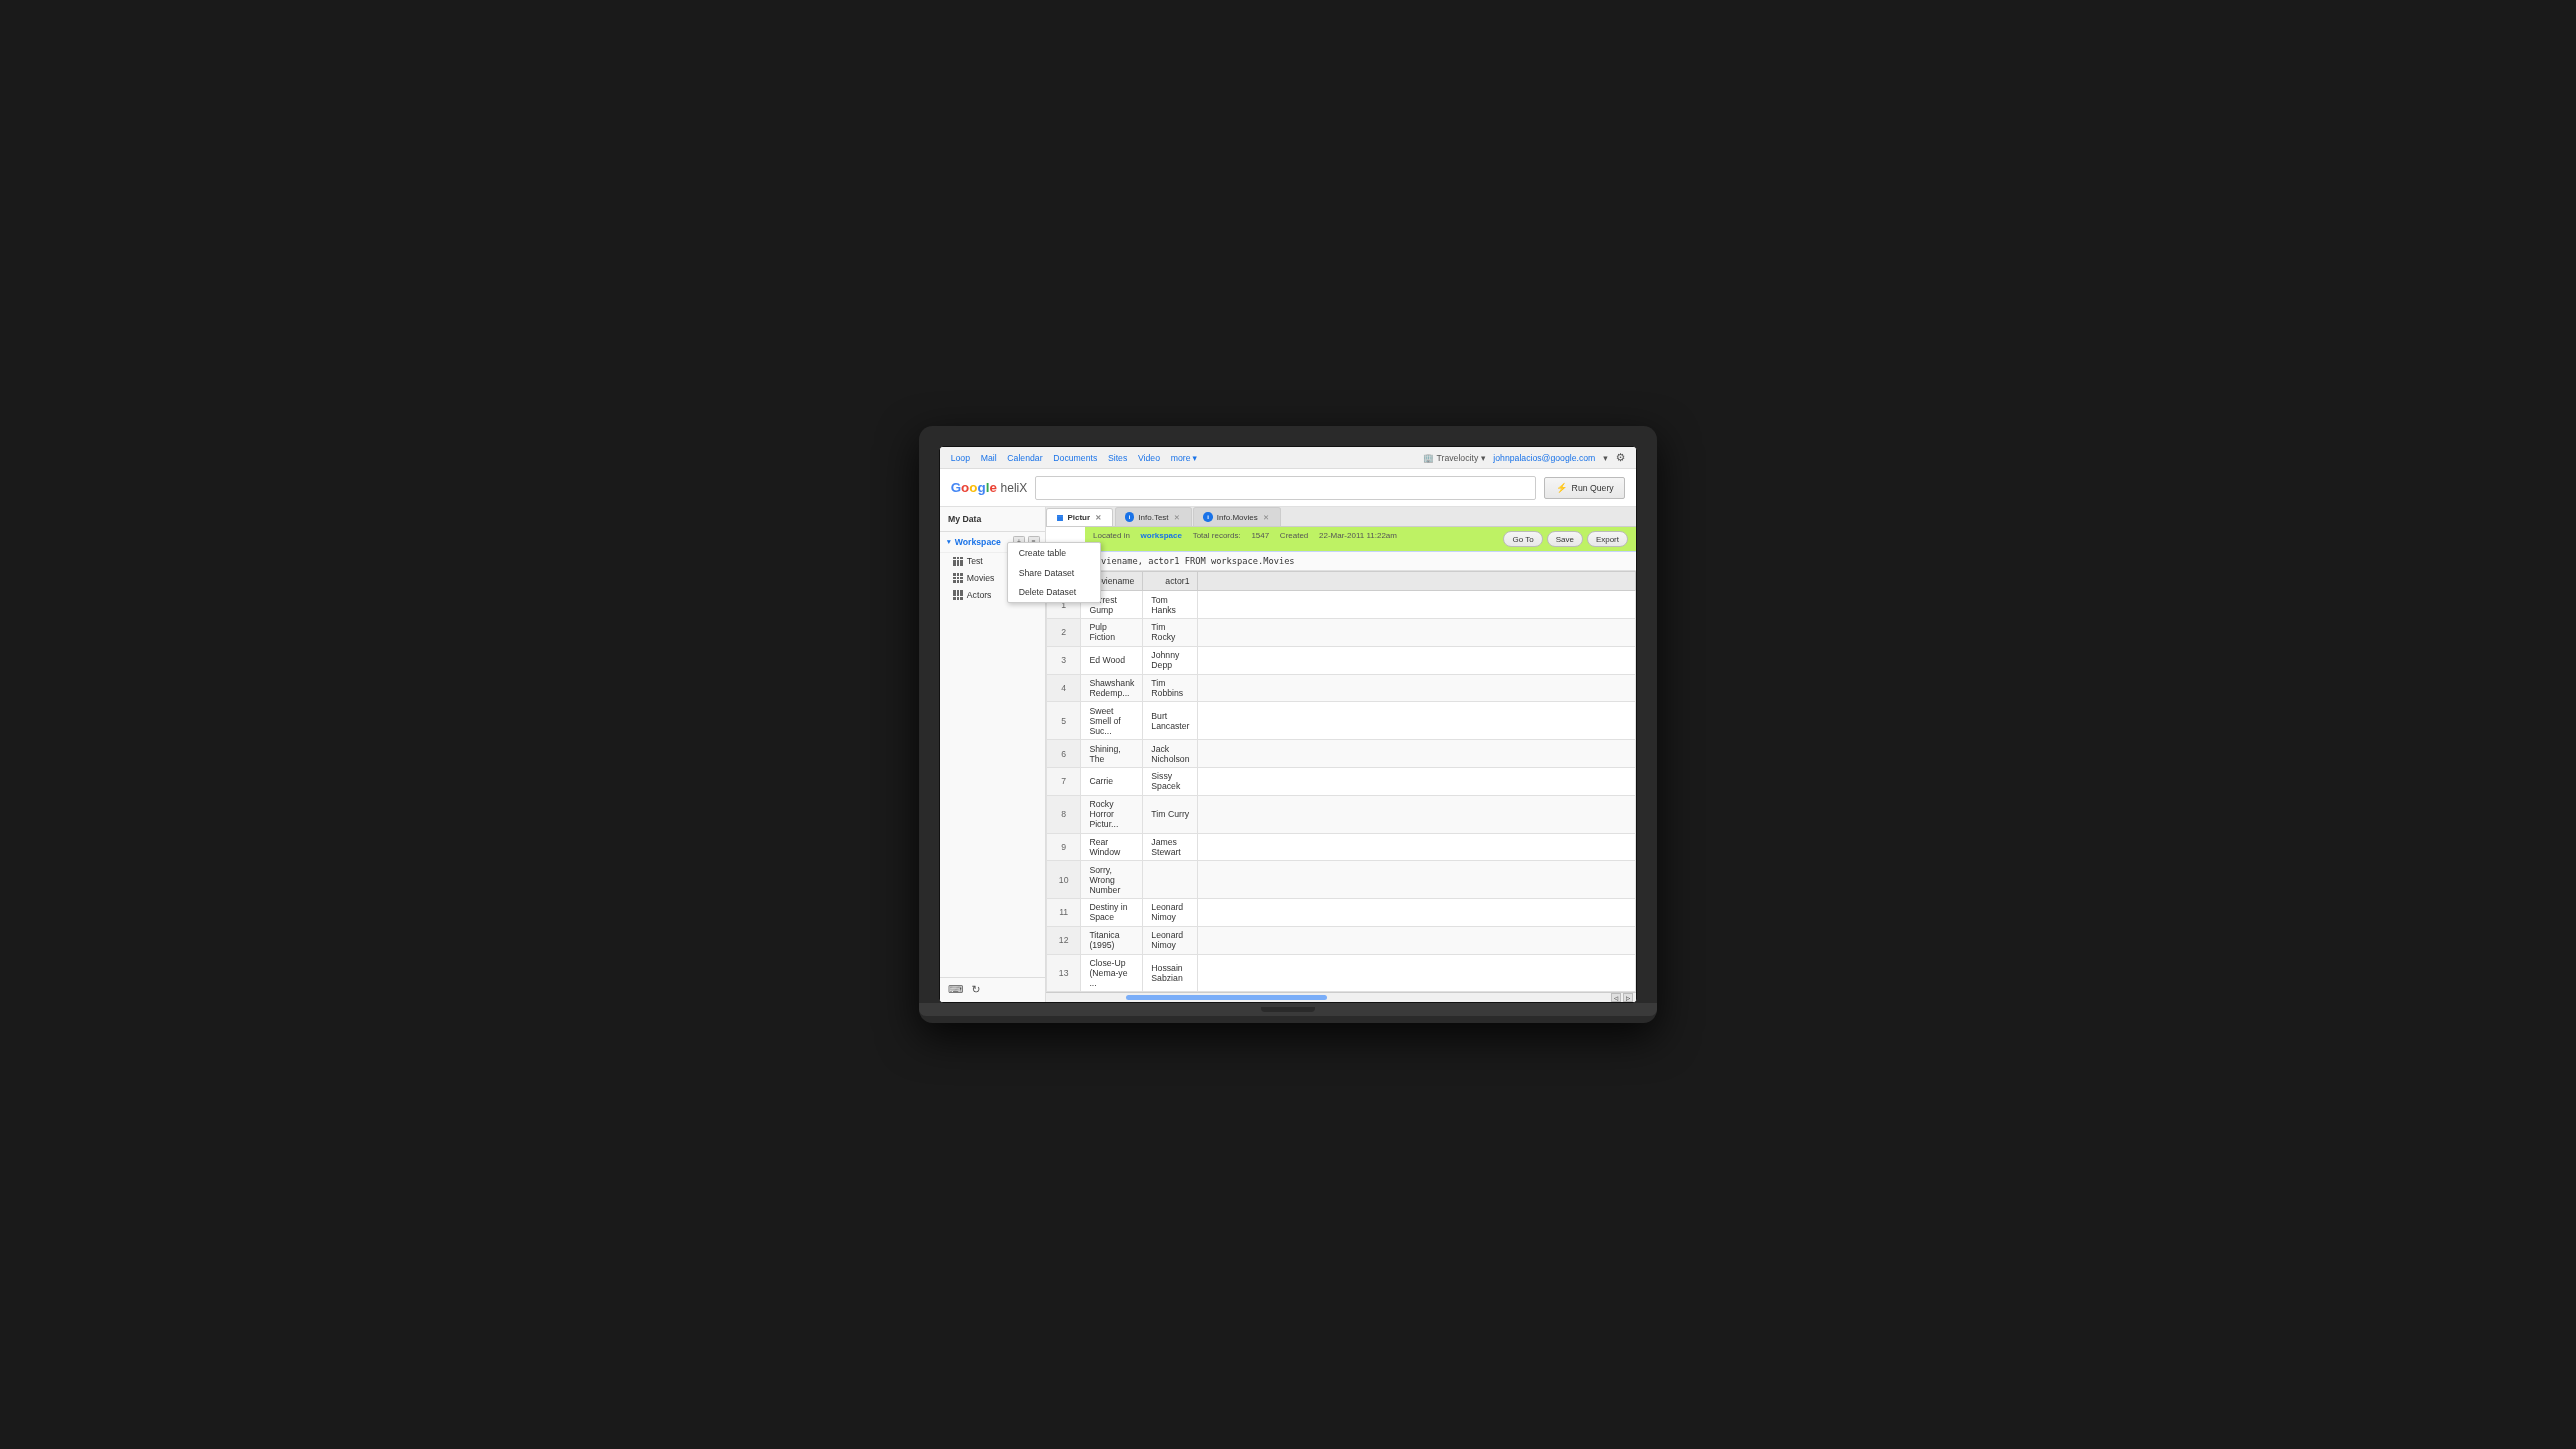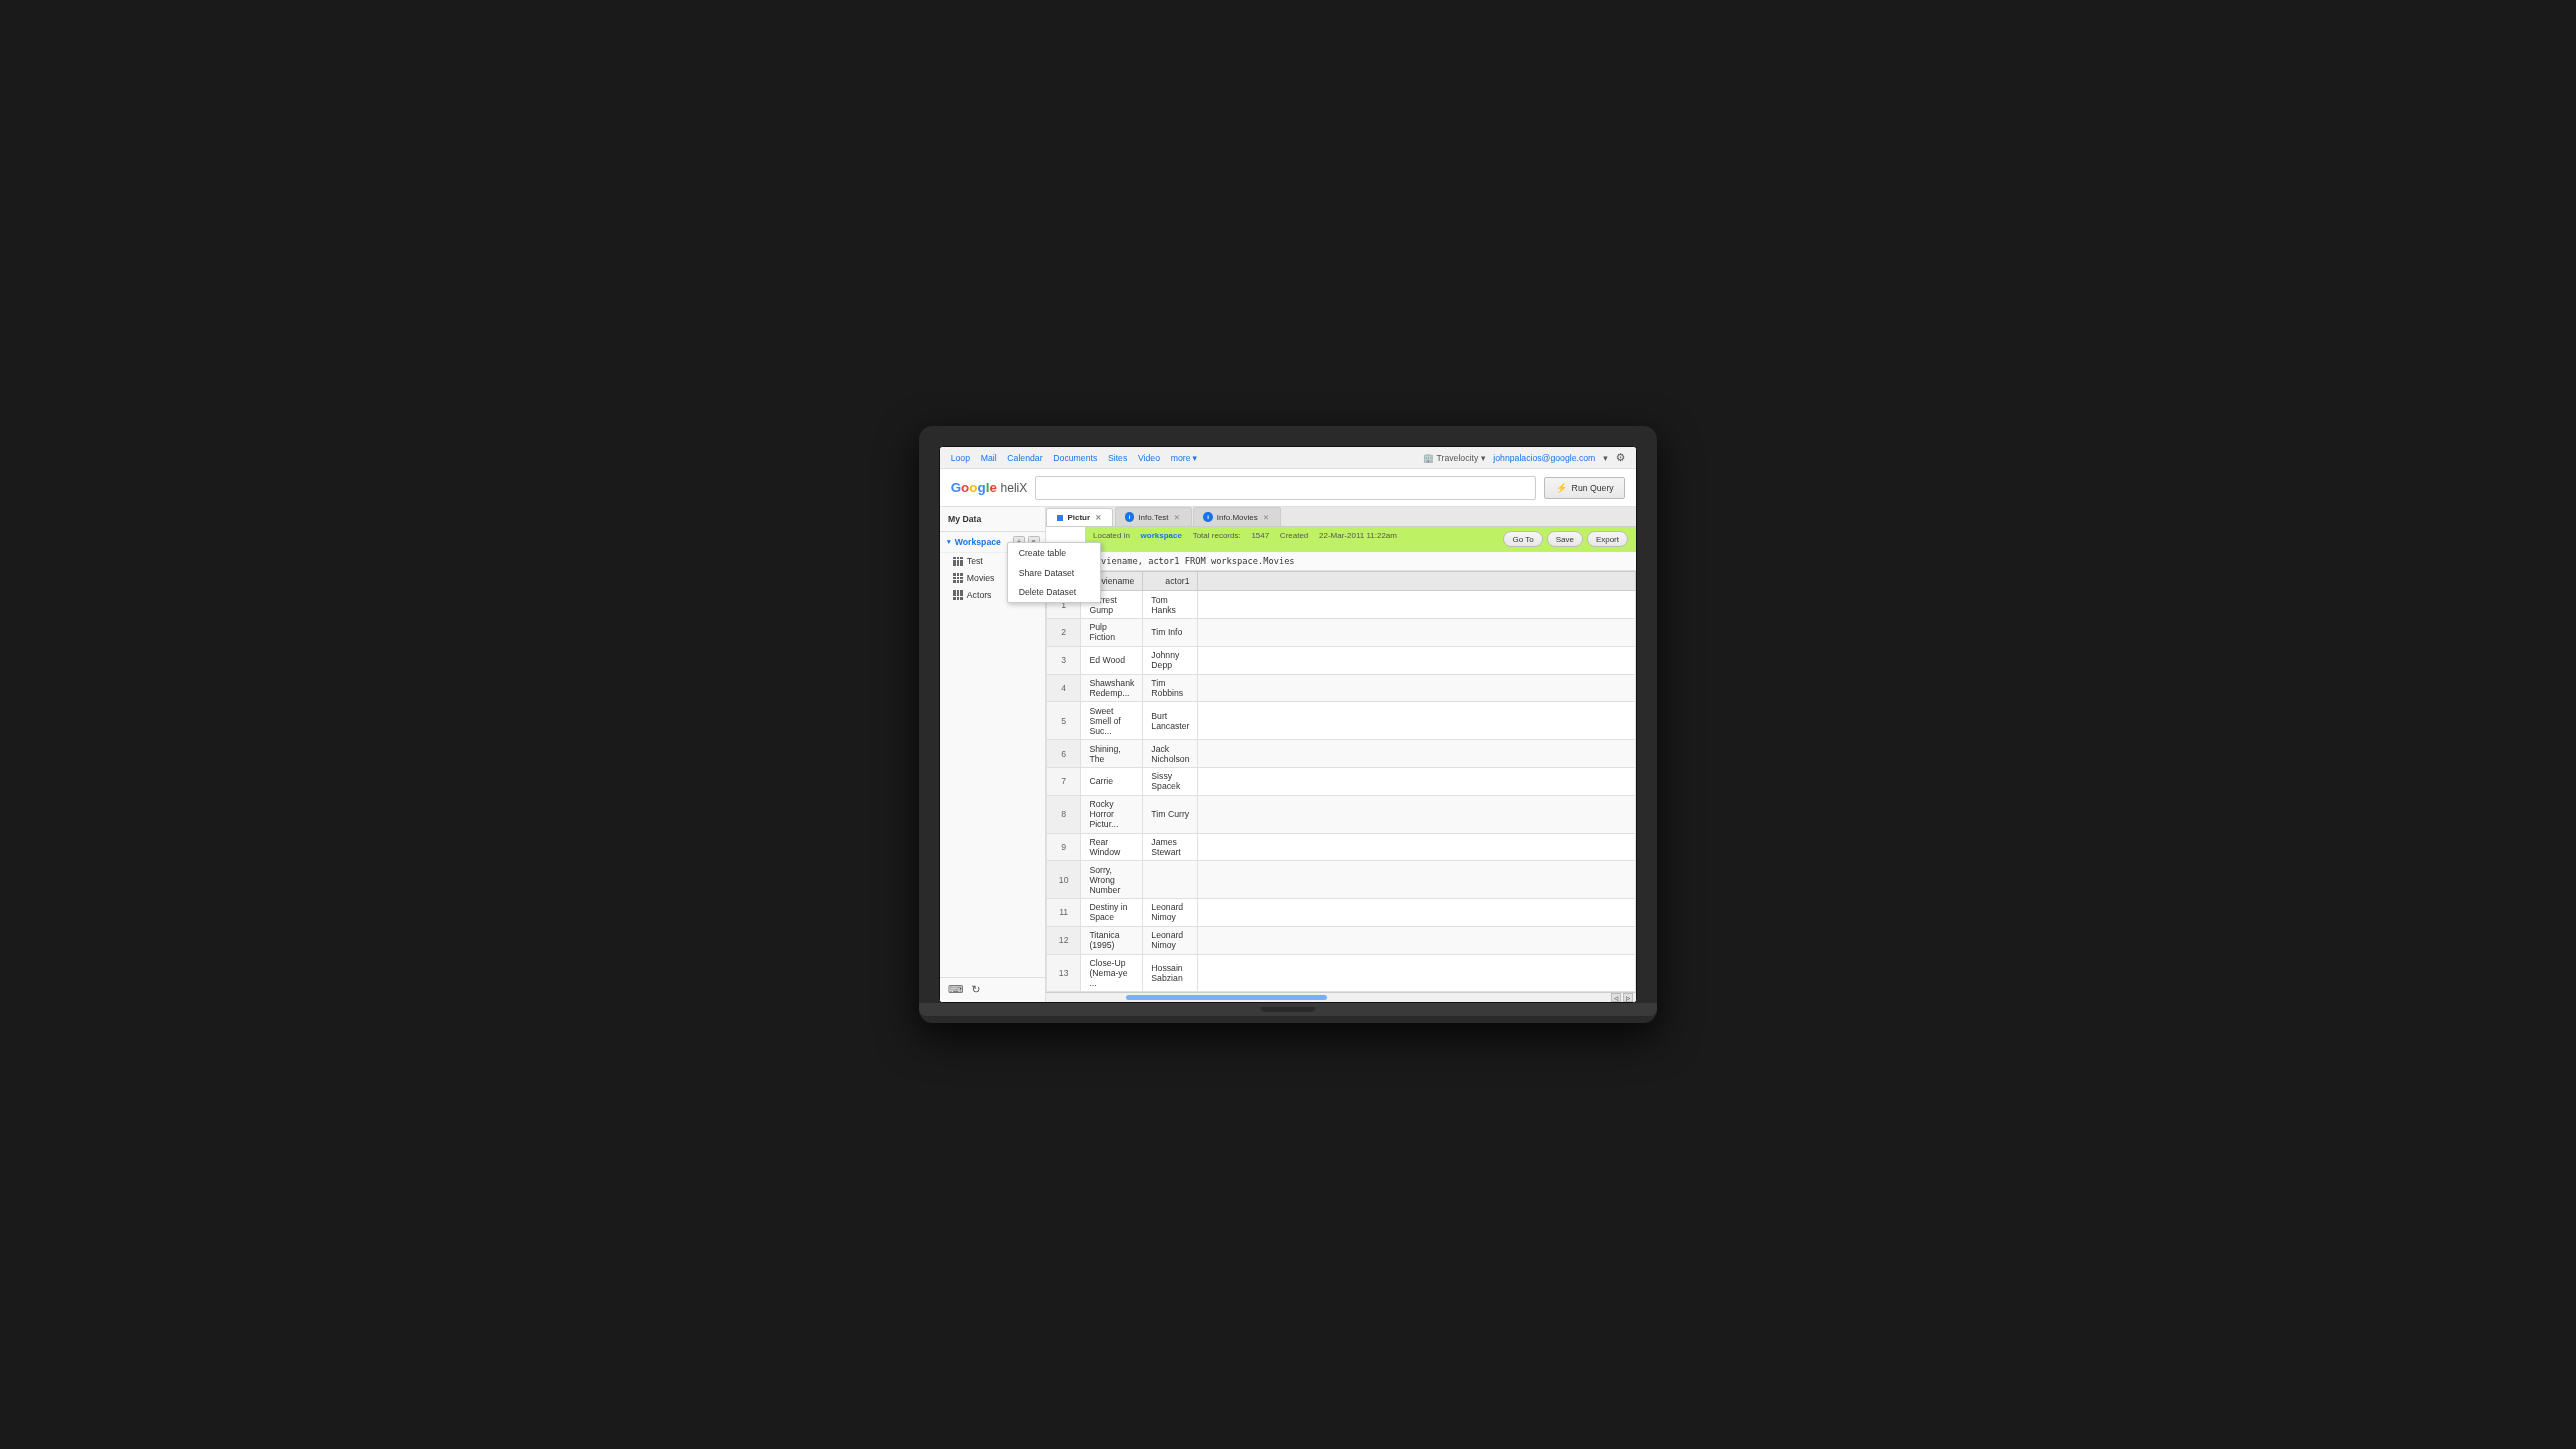--- a/index.html
+++ b/index.html
@@ -620,21 +620,21 @@
               <tbody id="table-body">
               <tr>
     <td class="row-num">1</td>
     <td>Forrest Gump</td>
     <td>Tom Hanks</td>
     <td></td>
   </tr>
                   <tr>
     <td class="row-num">2</td>
     <td>Pulp Fiction</td>
-    <td>Tim Info</td>
+    <td>Tim Rocky</td>
     <td></td>
   </tr>
                   <tr>
     <td class="row-num">3</td>
     <td>Ed Wood</td>
     <td>Johnny Depp</td>
     <td></td>
   </tr>
                   <tr>
     <td class="row-num">4</td>

